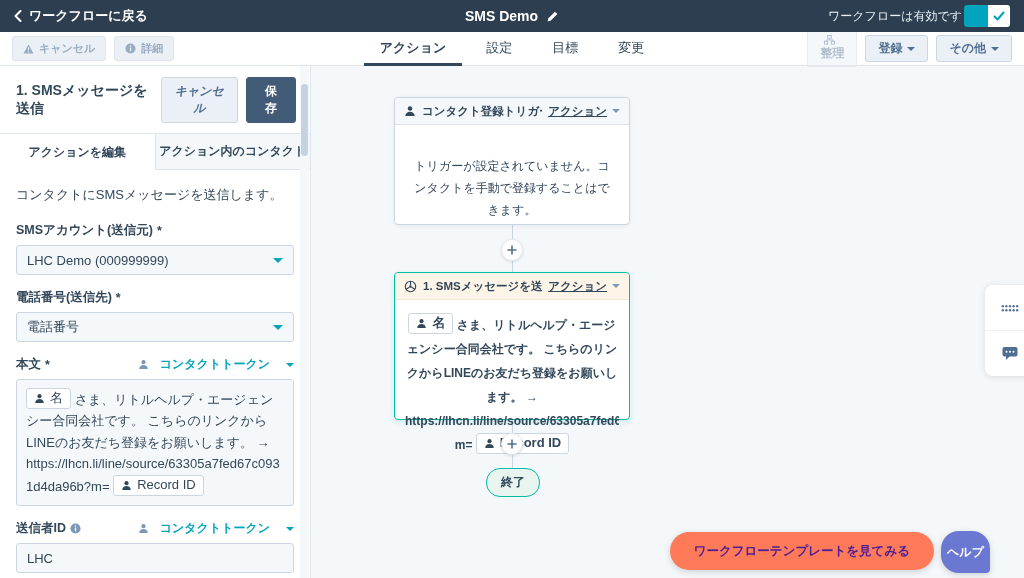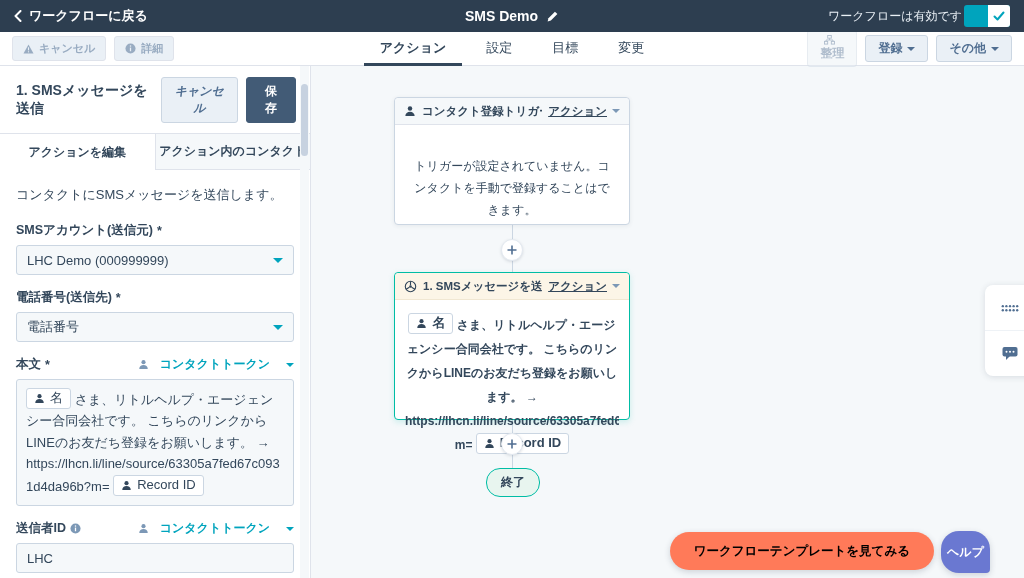--- a/index.html
+++ b/index.html
@@ -91,21 +91,21 @@
     border-radius:14px; font-size:12px; font-weight:bold; color:#33475b; z-index:2; }
 
   
   .float-tools { position:absolute; left:674px; top:219px; width:50px; background:#fff; border-radius:8px;
     box-shadow:0 1px 6px rgba(45,62,80,.15); overflow:hidden; }
   .tool-cell { height:45px; display:flex; align-items:center; justify-content:center; color:#506e91; cursor:pointer; }
   .tool-divider { height:1px; background:#eef2f6; }
 
   
   .tmpl-btn { position:absolute; right:90px; bottom:8px; height:38px; border-radius:19px; background:#ff7a59;
-    color:#000000; font-size:12.5px; font-weight:bold; display:flex; align-items:center; padding:0 24px; cursor:pointer;
+    color:#4c1d95; font-size:12.5px; font-weight:bold; display:flex; align-items:center; padding:0 24px; cursor:pointer;
     box-shadow:0 2px 6px rgba(45,62,80,.2); }
   .help-btn { position:absolute; right:34px; bottom:5px; width:49px; height:42px; background:#6a78d1; color:#fff;
     font-size:12px; font-weight:bold; display:flex; align-items:center; justify-content:center;
     border-radius:18px 18px 4px 18px; cursor:pointer; box-shadow:0 2px 6px rgba(45,62,80,.2); }
 </style>
 </head>
 <body>
 
 <div class="topbar">
   <div class="back-link">

